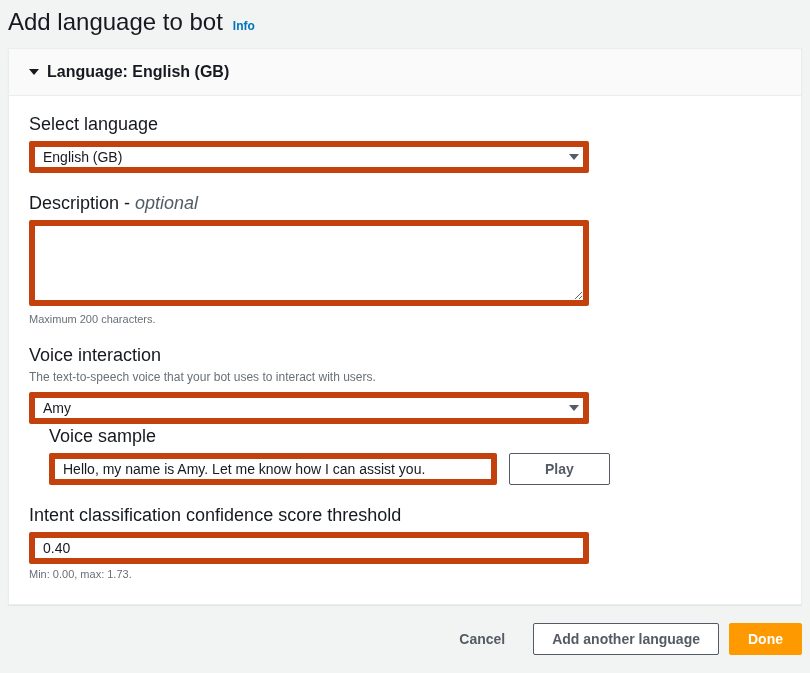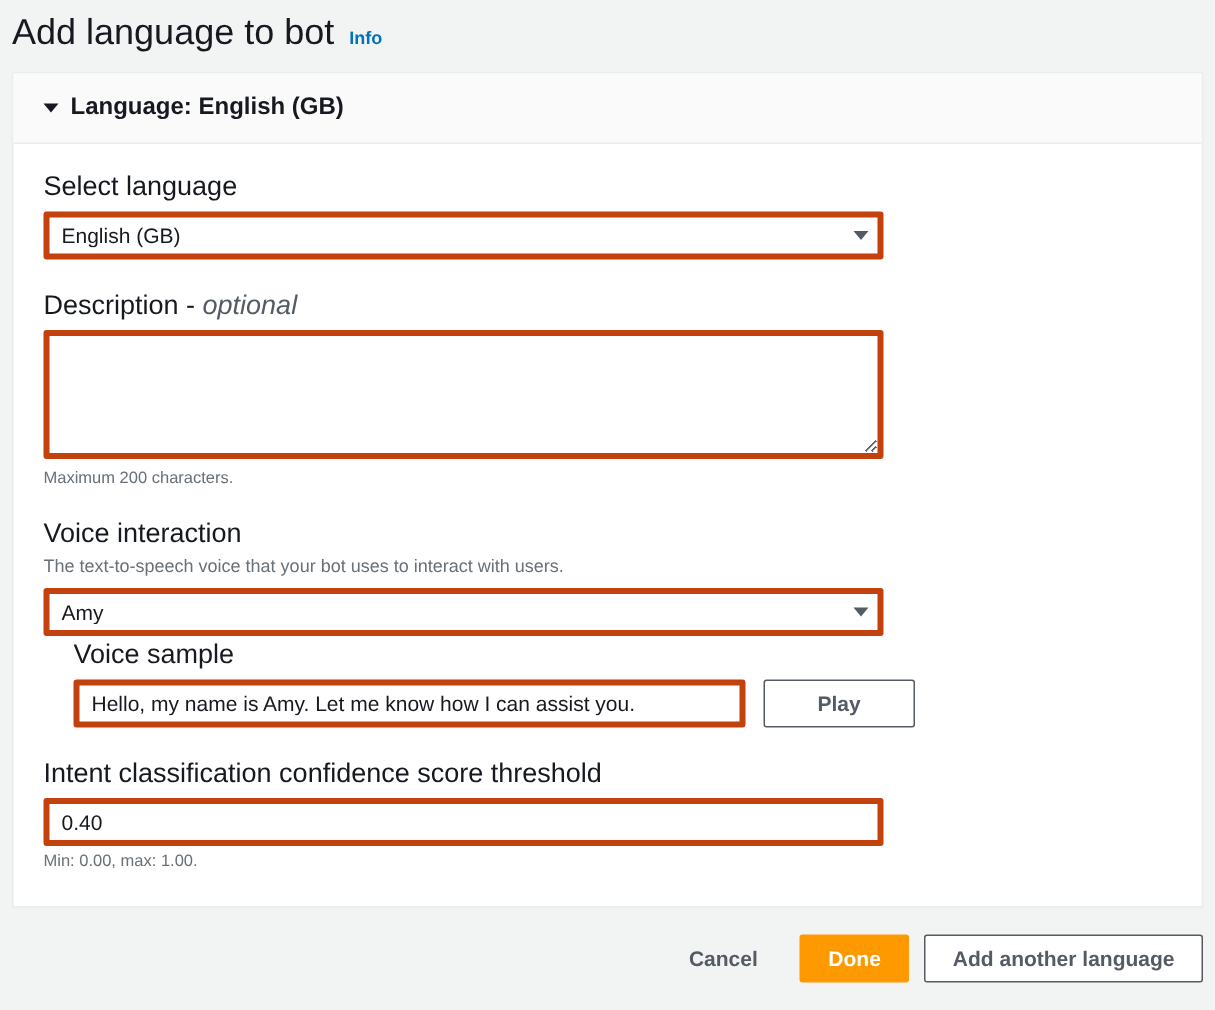--- a/index.html
+++ b/index.html
@@ -81,21 +81,21 @@
     margin-top: 4px;
   }
   .helper-top {
     font-size: 12px;
     color: #687078;
     margin-top: -2px;
     margin-bottom: 8px;
   }
   .select, .text-input, .textarea {
     width: 100%;
-    border: 4px solid #c2410c;
+    border: 6px solid #c2410c;
     border-radius: 2px;
     font-family: inherit;
     font-size: 14px;
     color: #16191f;
     background: #fff;
   }
   .select {
     height: 32px;
     padding: 0 30px 0 8px;
     appearance: none;
@@ -217,24 +217,24 @@
         </div>
         <div class="sample-row">
           <input type="text" class="text-input" value="Hello, my name is Amy. Let me know how I can assist you." style="">
           <button class="btn play">Play</button>
         </div>
       </div>
 
       <div class="form-group" style="margin-bottom:0;">
         <label class="label">Intent classification confidence score threshold</label>
         <input type="text" class="text-input" value="0.40" style="">
-        <div class="helper">Min: 0.00, max: 1.00.</div>
+        <div class="helper">Min: 0.00, max: 1.73.</div>
       </div>
 
     </div>
   </div>
 
   <div class="footer">
     <button class="btn link">Cancel</button>
+    <button class="btn">Add another language</button>
     <button class="btn primary">Done</button>
-    <button class="btn">Add another language</button>
   </div>
 </div>
 
 </body></html>

